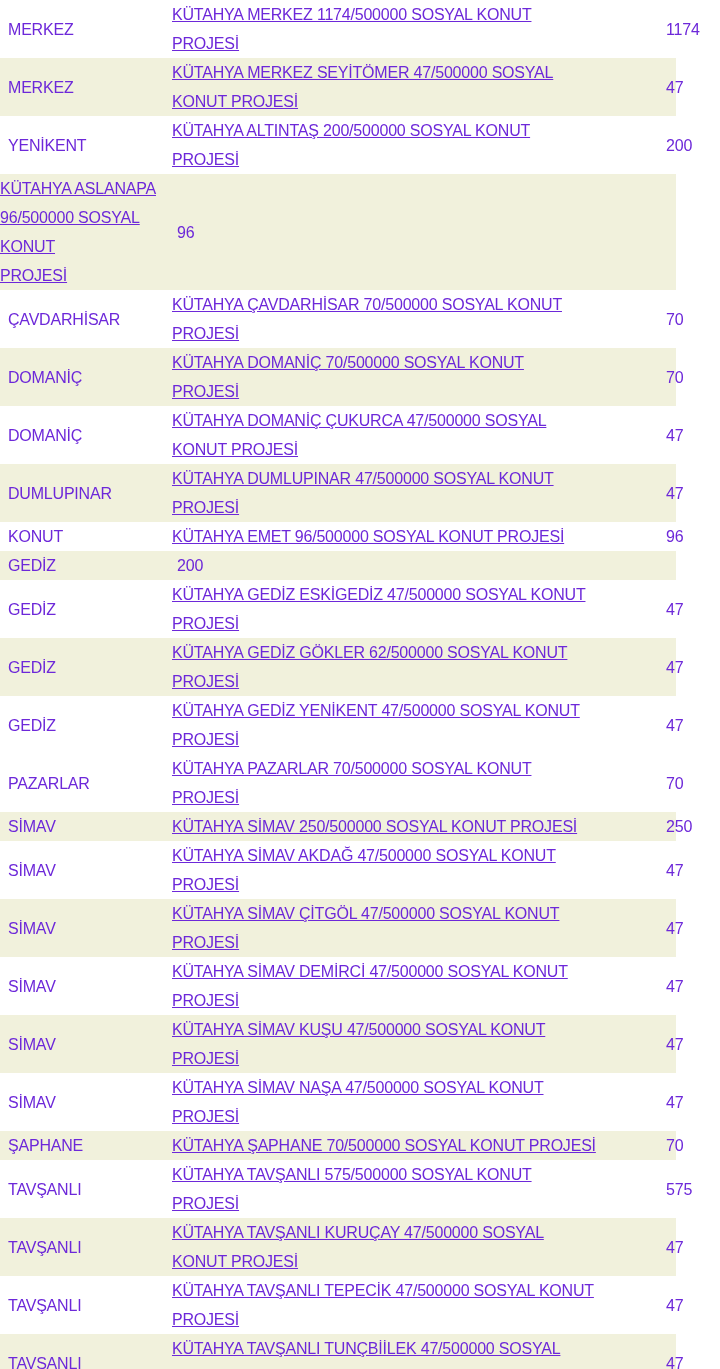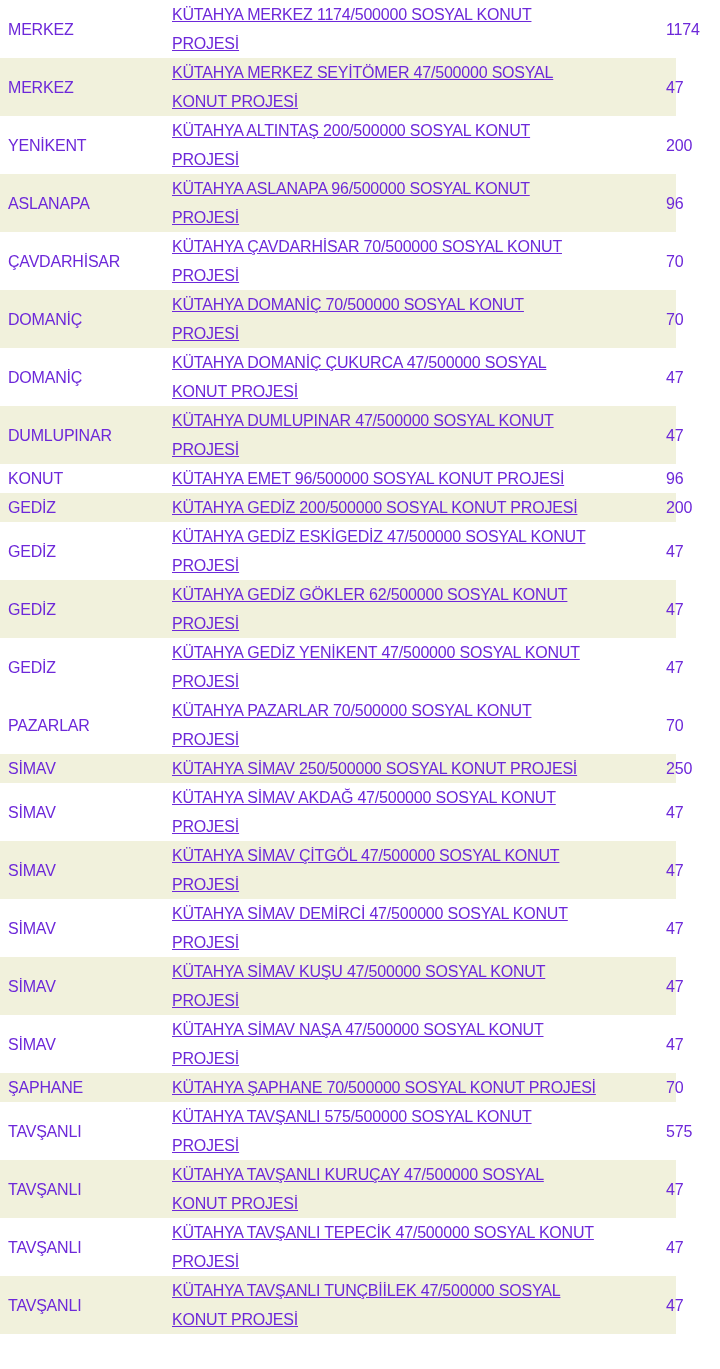--- a/index.html
+++ b/index.html
@@ -62,21 +62,20 @@
 KONUT PROJESİ</div>
     <div class="cell value-cell">47</div>
   </div>
       <div class="row">
     <div class="cell district-cell">YENİKENT</div>
     <div class="cell project-cell">KÜTAHYA ALTINTAŞ 200/500000 SOSYAL KONUT
 PROJESİ</div>
     <div class="cell value-cell">200</div>
   </div>
       <div class="row alt">
-    <div class="cell district-cell">ASLANAPA</div>
     <div class="cell project-cell">KÜTAHYA ASLANAPA 96/500000 SOSYAL KONUT
 PROJESİ</div>
     <div class="cell value-cell">96</div>
   </div>
       <div class="row">
     <div class="cell district-cell">ÇAVDARHİSAR</div>
     <div class="cell project-cell">KÜTAHYA ÇAVDARHİSAR 70/500000 SOSYAL KONUT
 PROJESİ</div>
     <div class="cell value-cell">70</div>
   </div>
@@ -98,21 +97,20 @@
 PROJESİ</div>
     <div class="cell value-cell">47</div>
   </div>
       <div class="row">
     <div class="cell district-cell">KONUT</div>
     <div class="cell project-cell">KÜTAHYA EMET 96/500000 SOSYAL KONUT PROJESİ</div>
     <div class="cell value-cell">96</div>
   </div>
       <div class="row alt">
     <div class="cell district-cell">GEDİZ</div>
-    <div class="cell project-cell">KÜTAHYA GEDİZ 200/500000 SOSYAL KONUT PROJESİ</div>
     <div class="cell value-cell">200</div>
   </div>
       <div class="row">
     <div class="cell district-cell">GEDİZ</div>
     <div class="cell project-cell">KÜTAHYA GEDİZ ESKİGEDİZ 47/500000 SOSYAL KONUT
 PROJESİ</div>
     <div class="cell value-cell">47</div>
   </div>
       <div class="row alt">
     <div class="cell district-cell">GEDİZ</div>

